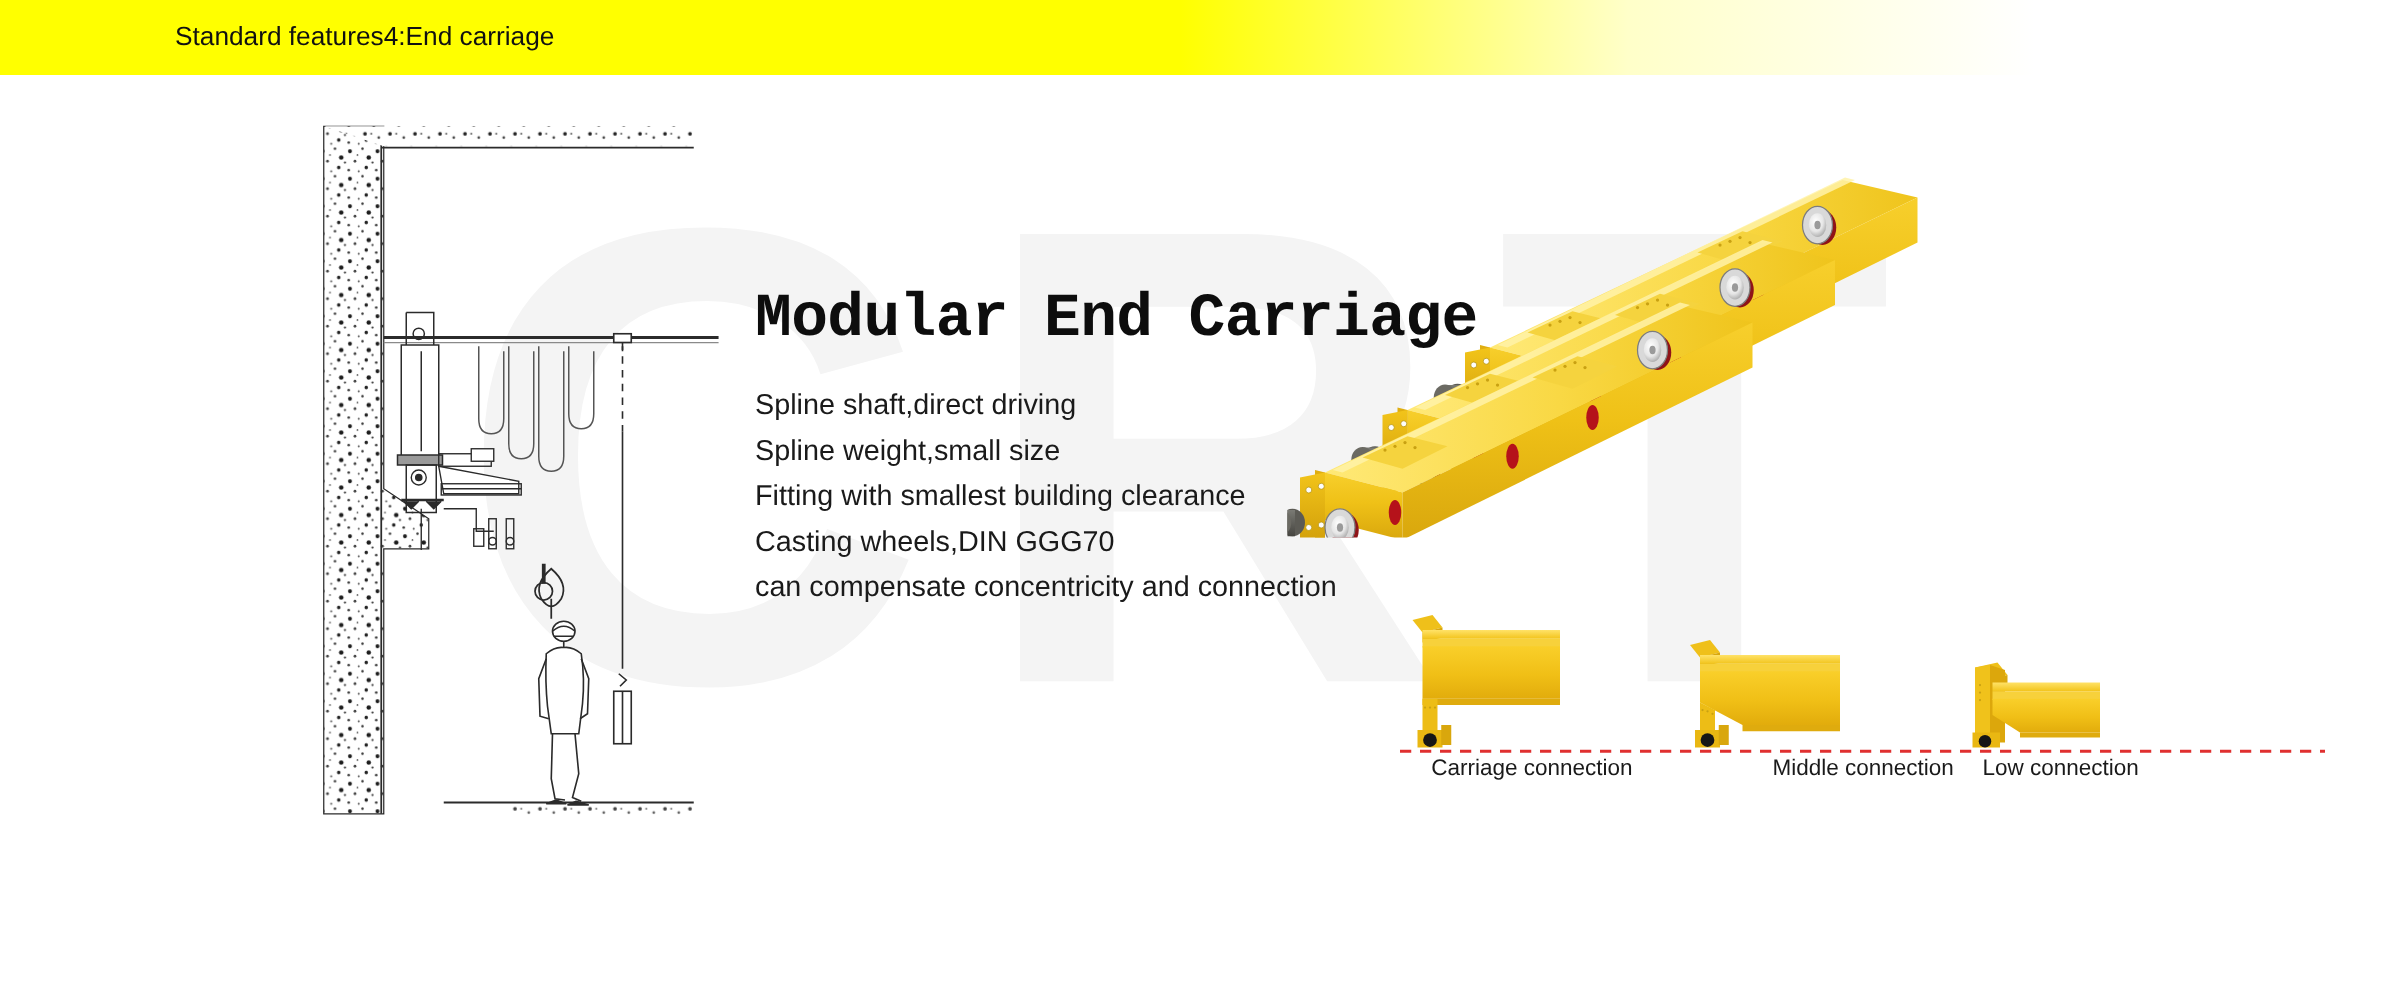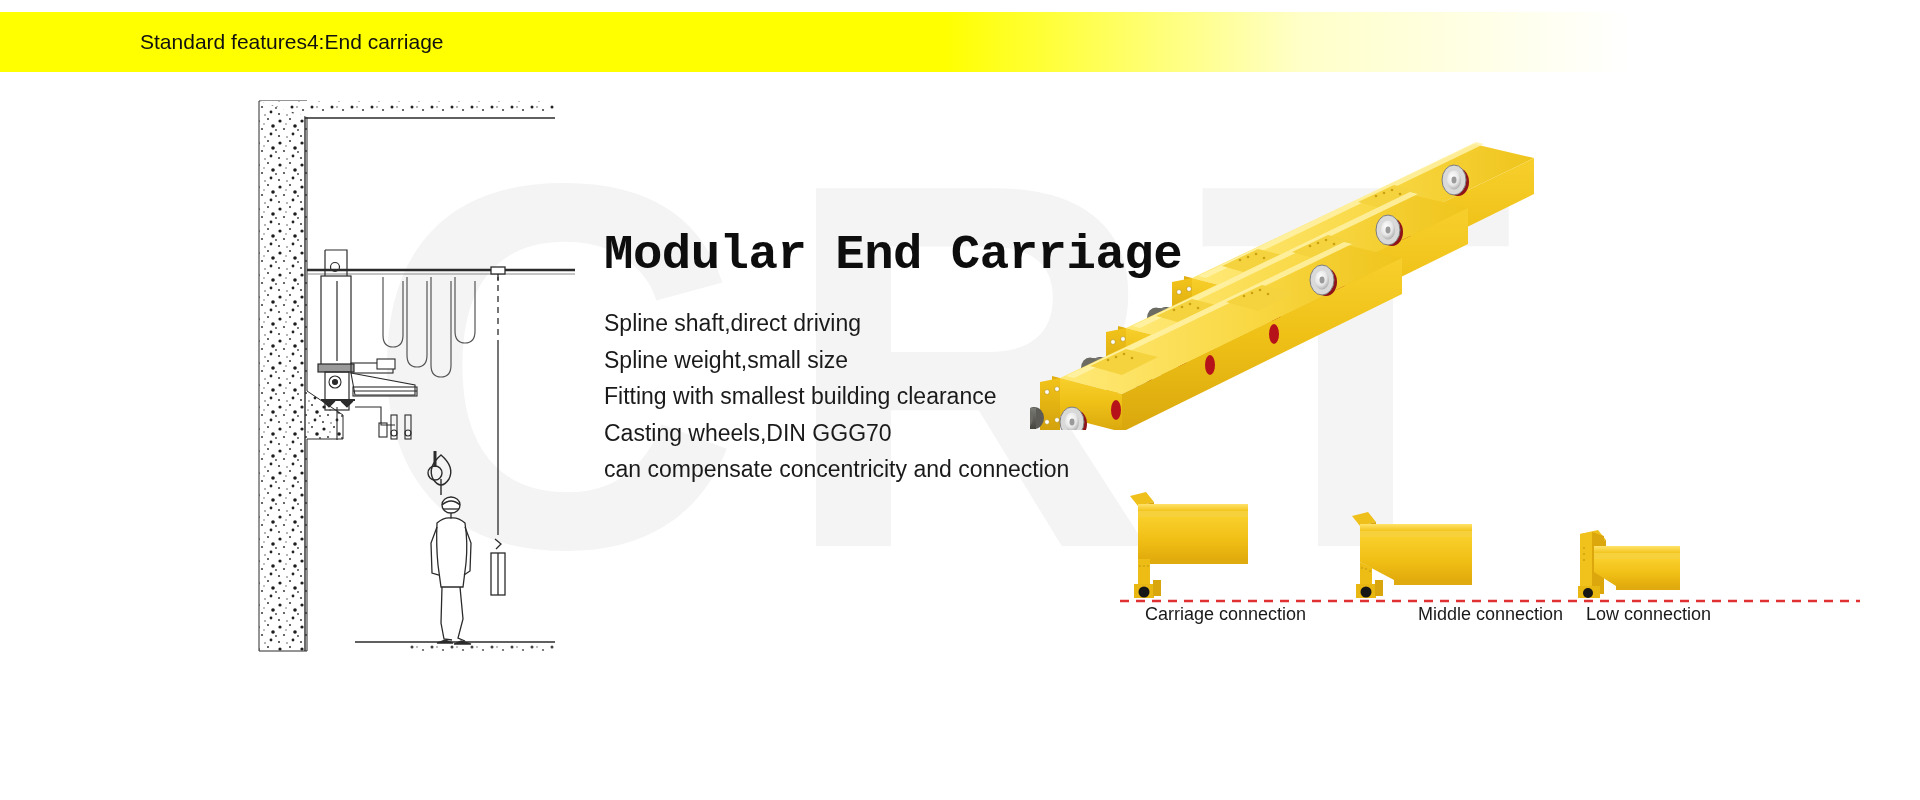--- a/index.html
+++ b/index.html
@@ -40,21 +40,20 @@
   }
 
   
   .header-bar {
     position: absolute;
     left: 0; top: 0;
     width: 1628px;
     height: 60px;
     background: linear-gradient(to right, #ffff00 0%, #ffff00 58%, #ffffc9 80%, #ffffff 100%);
     z-index: 5;
-    margin-top: 12px;
   }
   .header-title {
     position: absolute;
     left: 140px;
     top: 18px;
     font-size: 21px;
     color: #111111;
     font-family: "Liberation Sans", sans-serif;
     white-space: nowrap;
   }

